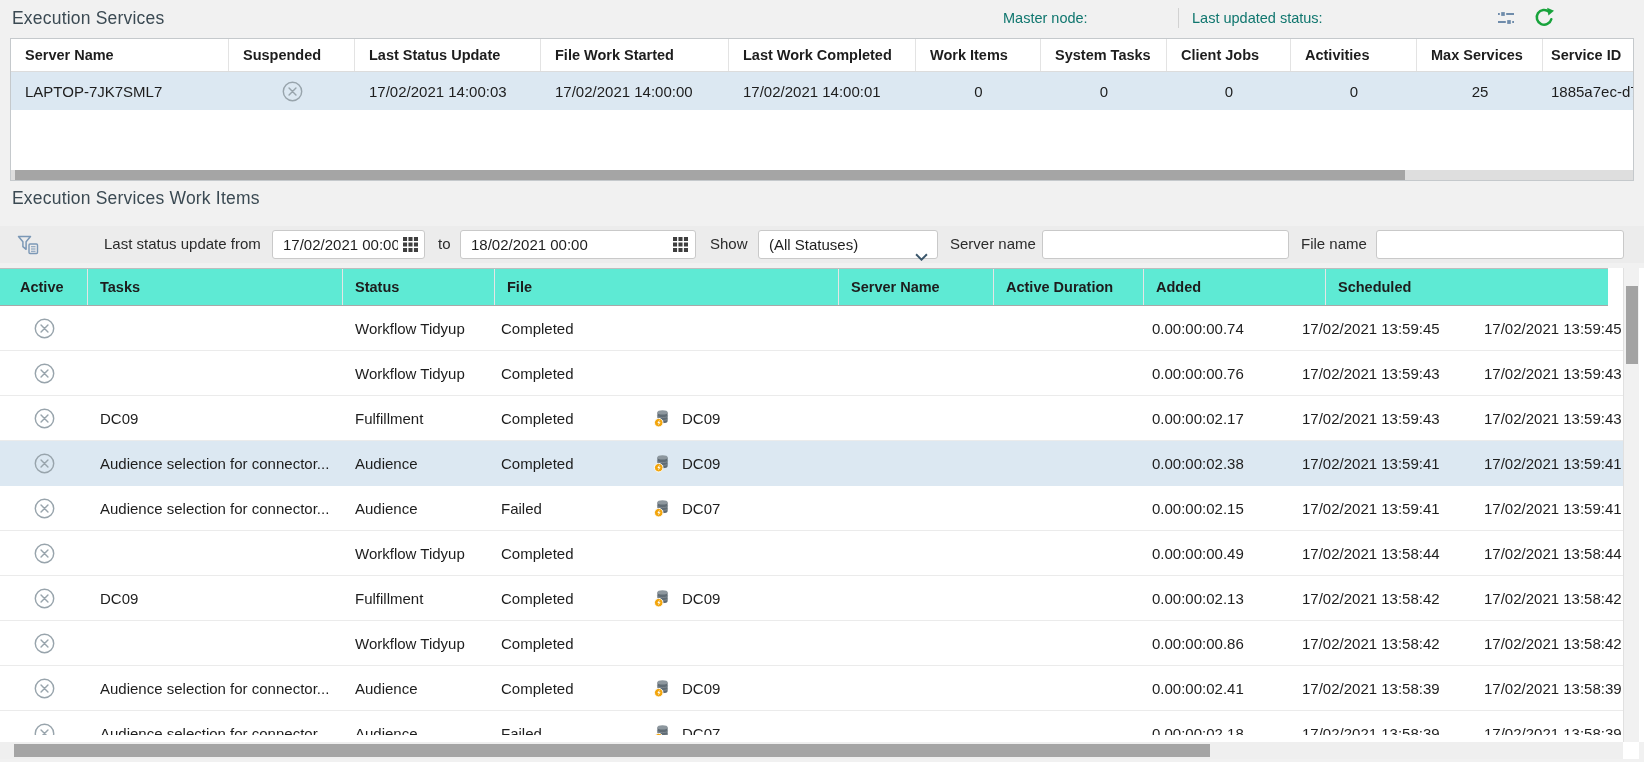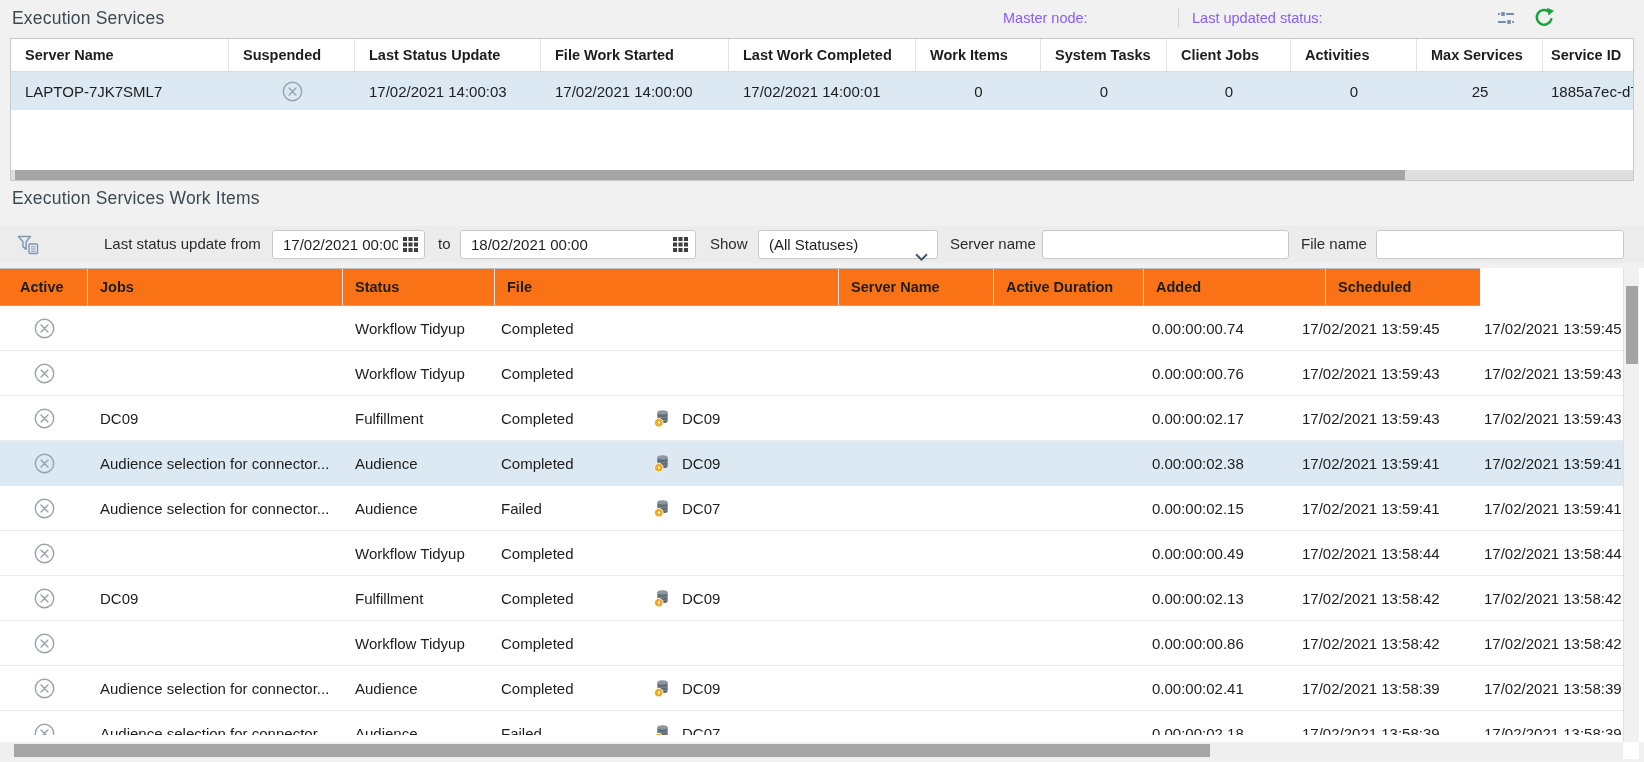--- a/index.html
+++ b/index.html
@@ -6,21 +6,21 @@
   html,body { background:#e9e9e9; }
   #root {
     position:relative; width:1644px; height:762px; overflow:hidden;
     background:#f1f1f1; font-family:"Liberation Sans", sans-serif;
     color:#1d1d1d; font-size:15px;
   }
   .title { position:absolute; left:12px; font-size:17.5px; color:#3b4a53; letter-spacing:.2px; }
   
   #topbar { position:absolute; top:0; left:0; width:1644px; height:36px; }
   #topbar .title { top:8px; }
-  .kv-label { position:absolute; top:10px; font-size:14.5px; color:#8b5cf6; }
+  .kv-label { position:absolute; top:10px; font-size:14.5px; color:#0f766e; }
   .kv-value { position:absolute; top:10px; font-size:14.5px; color:#1b1b1b;margin-top:27px; }
   .vsep { position:absolute; width:1px; background:#d2d2d2; }
   .iconbtn { position:absolute; width:24px; height:24px; display:flex; align-items:center; justify-content:center; cursor:pointer; }
   .steel { color:#6f8cab; }
   .green { color:#18a33c; }
   .dark-ic { color:#4d4d4d; }
   
   #table1 { position:absolute; left:10px; top:38px; width:1624px; height:143px; background:#fff; border:1px solid #c5c9cc; overflow:hidden; }
   .t1-head { display:flex; height:33px; border-bottom:1px solid #dcdcdc; }
   .t1-head > div { font-weight:700; font-size:14.5px; line-height:33px; padding-left:14px; white-space:nowrap; overflow:hidden; border-right:1px solid #e3e3e3; }
@@ -43,21 +43,21 @@
   
   #filterbar { position:absolute; top:226px; left:0; width:1644px; height:37px; background:#ececec; }
   #filterbar .flabel { position:absolute; top:9px; font-size:15px; color:#2b2b2b; white-space:nowrap; }
   .finput { position:absolute; top:4px; height:29px; background:#fff; border:1px solid #c9c9c9; border-radius:3px; font-family:"Liberation Sans",sans-serif; font-size:15px; color:#1f1f1f; padding:0 26px 0 10px; }
   .finput.noicon { padding-right:8px; }
   .gridic { position:absolute; top:11px; width:15px; height:15px; color:#3e3e3e; pointer-events:none; }
   .fselect { position:absolute; top:4px; height:29px; background:#fff; border:1px solid #c9c9c9; border-radius:3px; font-size:15px; line-height:27px; padding-left:10px; cursor:pointer; }
   .fselect .chev { position:absolute; right:9px; top:11px; width:13px; height:8px; }
   
   #table2bg { position:absolute; top:268px; left:0; width:1644px; height:474px; background:#fff; }
-  .t2-head { position:absolute; top:268px; left:0; width:1480px; height:38px; display:flex; background:#f97316; border-top:1px solid #bdbdbd; border-bottom:1px solid #a8a8a8; }
+  .t2-head { position:absolute; top:268px; left:0; width:1608px; height:38px; display:flex; background:#5eead4; border-top:1px solid #bdbdbd; border-bottom:1px solid #a8a8a8; }
   .t2-head > div { font-weight:700; font-size:14.5px; line-height:36px; padding-left:12px; white-space:nowrap; overflow:hidden; border-right:1px solid #e5e5e5; }
   .t2-head > div:last-child { border-right:none; }
   .t2-head > .w-active { padding-left:20px; }
   #rows { position:absolute; top:306px; left:0; width:1623px; height:429px; overflow:hidden; background:#86efac; }
   .wi-row { display:flex; height:45px; align-items:center; border-bottom:1px solid #ebebeb; background:#fff; cursor:default; }
   .wi-row.selected { background:#dce8f2; border-bottom-color:#dce8f2; }
   .wi-row > div { padding-left:12px; white-space:nowrap; overflow:hidden; }
   .w-active{width:88px}.w-name{width:255px}.w-type{width:146px}.w-status{width:152px}
   .w-file{width:344px}.w-server{width:155px}.w-dur{width:150px}.w-added{width:182px}.w-sched{width:151px}
   .w-active.cell { display:flex; justify-content:center; padding-left:0; }
@@ -204,21 +204,21 @@
     </div>
     <span class="flabel" style="left:950px">Server name</span>
     <input class="finput noicon" style="left: 1042px; width: 247px;" value="">
     <span class="flabel" style="left:1301px">File name</span>
     <input class="finput noicon" style="left: 1376px; width: 248px;" value="">
   </div>
 
   <div id="table2bg"></div>
   <div class="t2-head">
     <div class="w-active">Active</div>
-    <div class="w-name">Jobs</div>
+    <div class="w-name">Tasks</div>
     <div class="w-status">Status</div>
     <div class="w-file">File</div>
     <div class="w-server">Server Name</div>
     <div class="w-dur">Active Duration</div>
     <div class="w-added">Added</div>
     <div class="w-sched">Scheduled</div>
   </div>
 
   <div id="rows">
     <div class="wi-row">

